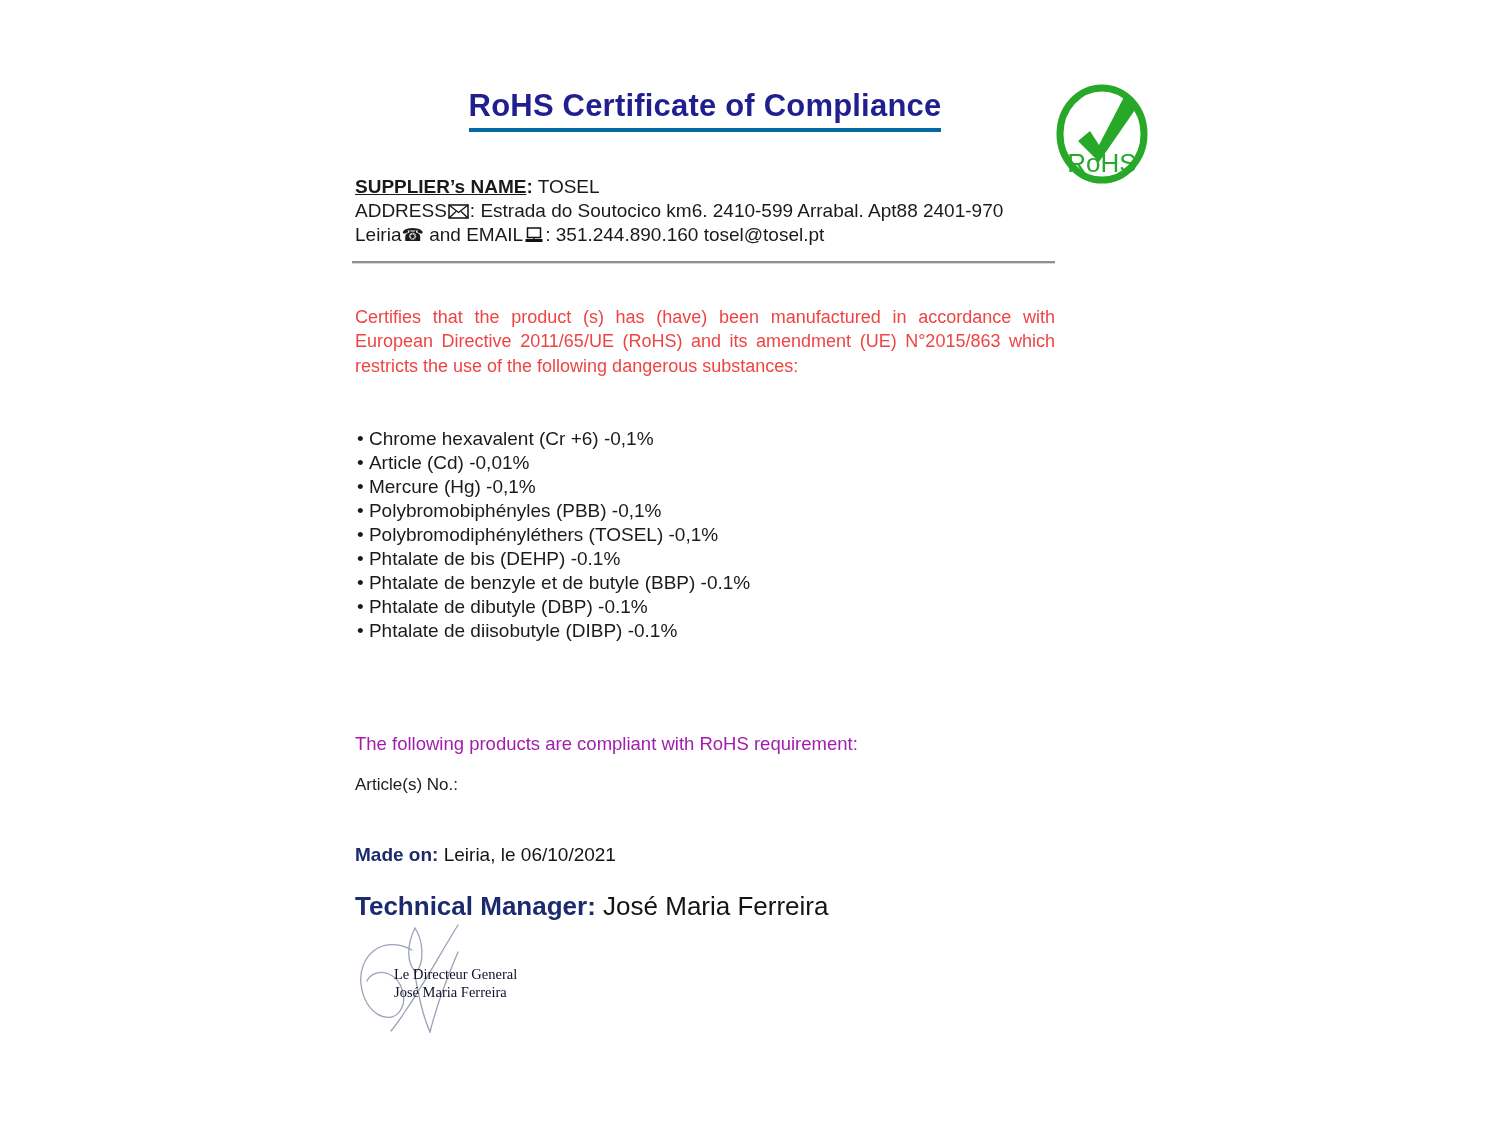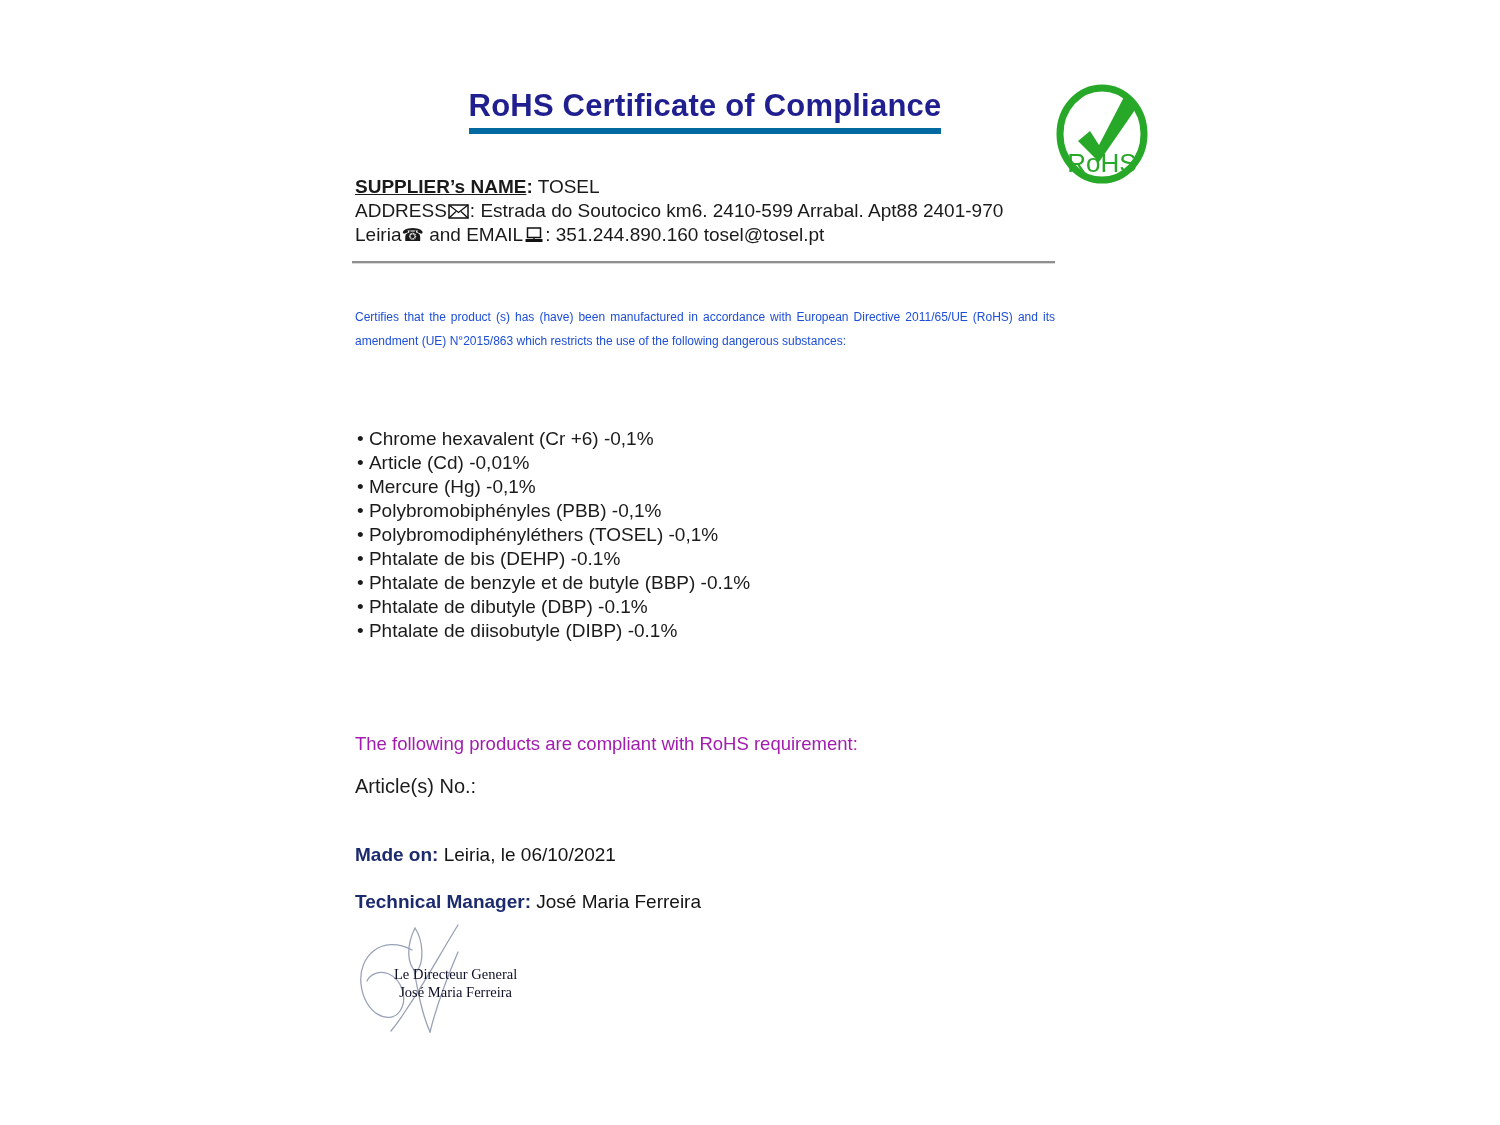--- a/index.html
+++ b/index.html
@@ -2,52 +2,52 @@
 <html><head>
 <meta charset="utf-8">
 <style>
   * { margin:0; padding:0; box-sizing:border-box; }
   html,body { width:1500px; height:1125px; background:#fff; }
   body { font-family:"Liberation Sans", sans-serif; color:#1b1b1b; }
   .page { position:relative; width:1500px; height:1125px; background:#ffffff; overflow:hidden; }
 
   .title-wrap { position:absolute; left:355px; top:88px; width:700px; text-align:center; }
   .title-text { display:inline-block; font-size:31px; font-weight:700; color:#201f8f;
-                border-bottom:6px solid #0369a1; padding-bottom:4px; letter-spacing:0.2px; }
+                border-bottom:4px solid #0369a1; padding-bottom:4px; letter-spacing:0.2px; }
 
   .logo { position:absolute; left:1054px; top:84px; width:96px; height:100px; }
 
   .supplier { position:absolute; left:355px; top:175px; width:700px; font-size:19px; line-height:24px; color:#1a1a1a; }
   .b { font-weight:700; }
   .u { text-decoration:underline; }
   .icon { display:inline-block; vertical-align:-2px; margin:0 1px; }
   .glyph { font-size:18px; }
 
   .rule { position:absolute; left:352px; top:261px; width:703px; height:3px; background:#8f8f8f; border-bottom:1px solid #d9d9d9; }
 
   .certifies { position:absolute; left:355px; top:305px; width:700px; text-align:justify;
-               font-size:12px; line-height:24.3px; color:#1d4ed8; }
+               font-size:18px; line-height:24.3px; color:#ef4444; }
 
   .substances { position:absolute; left:357px; top:427px; width:700px; font-size:19px; line-height:24px; color:#1b1b1b; }
   .substance-item::before { content:"\2022\00a0"; }
 
   .compliant { position:absolute; left:355px; top:733px; font-size:18.5px; color:#a21caf; }
-  .articles  { position:absolute; left:355px; top:775px; font-size:20px; color:#1b1b1b; }
+  .articles  { position:absolute; left:355px; top:775px; font-size:17px; color:#1b1b1b; }
 
   .made    { position:absolute; left:355px; top:844px; font-size:19px; }
-  .manager { position:absolute; left:355px; top:891px; font-size:19px; }
+  .manager { position:absolute; left:355px; top:891px; font-size:26px; }
   .lbl { font-weight:700; color:#1c2a6e; }
   .ital { color:#141414; }
   .val { color:#141414; }
   .gap { margin-right:0.28em; }
 
   .signature-block { position:absolute; left:352px; top:922px; width:210px; height:132px; }
   .sig-svg { position:absolute; left:0; top:0; }
   .sig-text { position:absolute; left:42px; top:44px; font-family:"Liberation Serif", serif;
-              font-size:14.5px; line-height:17.5px; color:#101028; white-space:nowrap;text-align:center; }
+              font-size:14.5px; line-height:17.5px; color:#101028; white-space:nowrap; }
 </style>
 </head>
 <body>
 
 <div class="page">
 
   <div class="title-wrap">
     <span class="title-text">RoHS Certificate of Compliance</span>
   </div>
 

